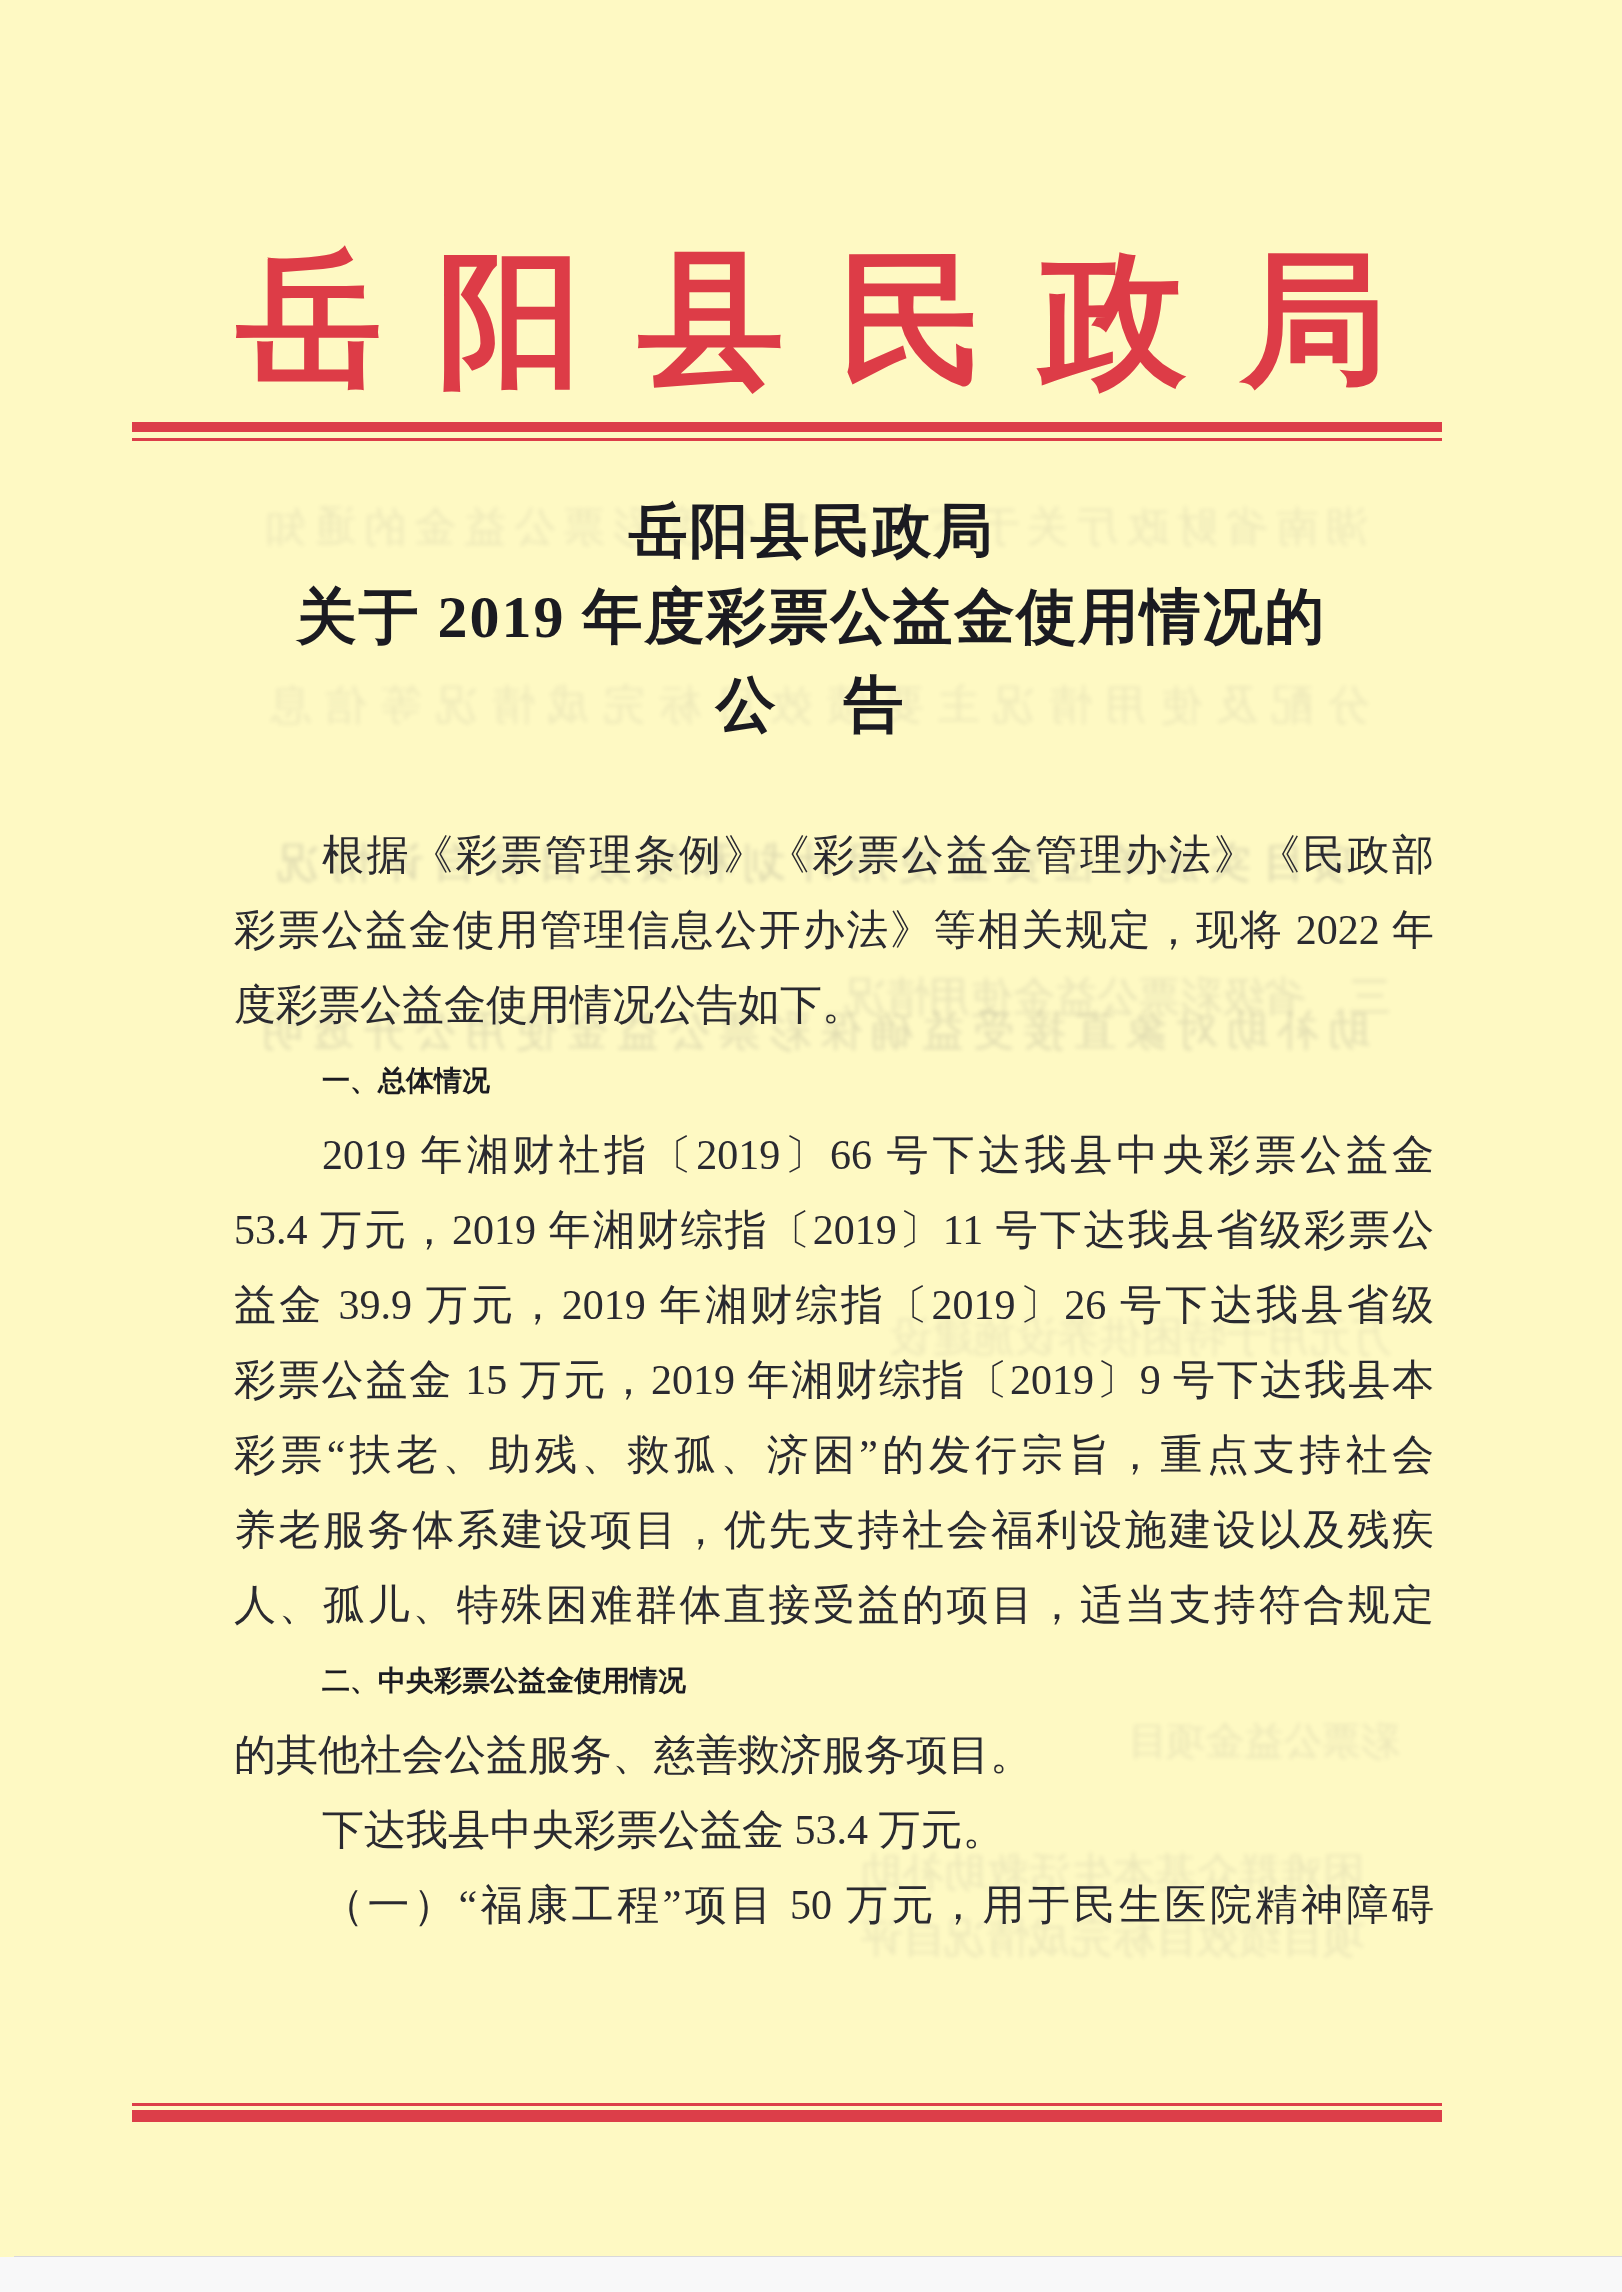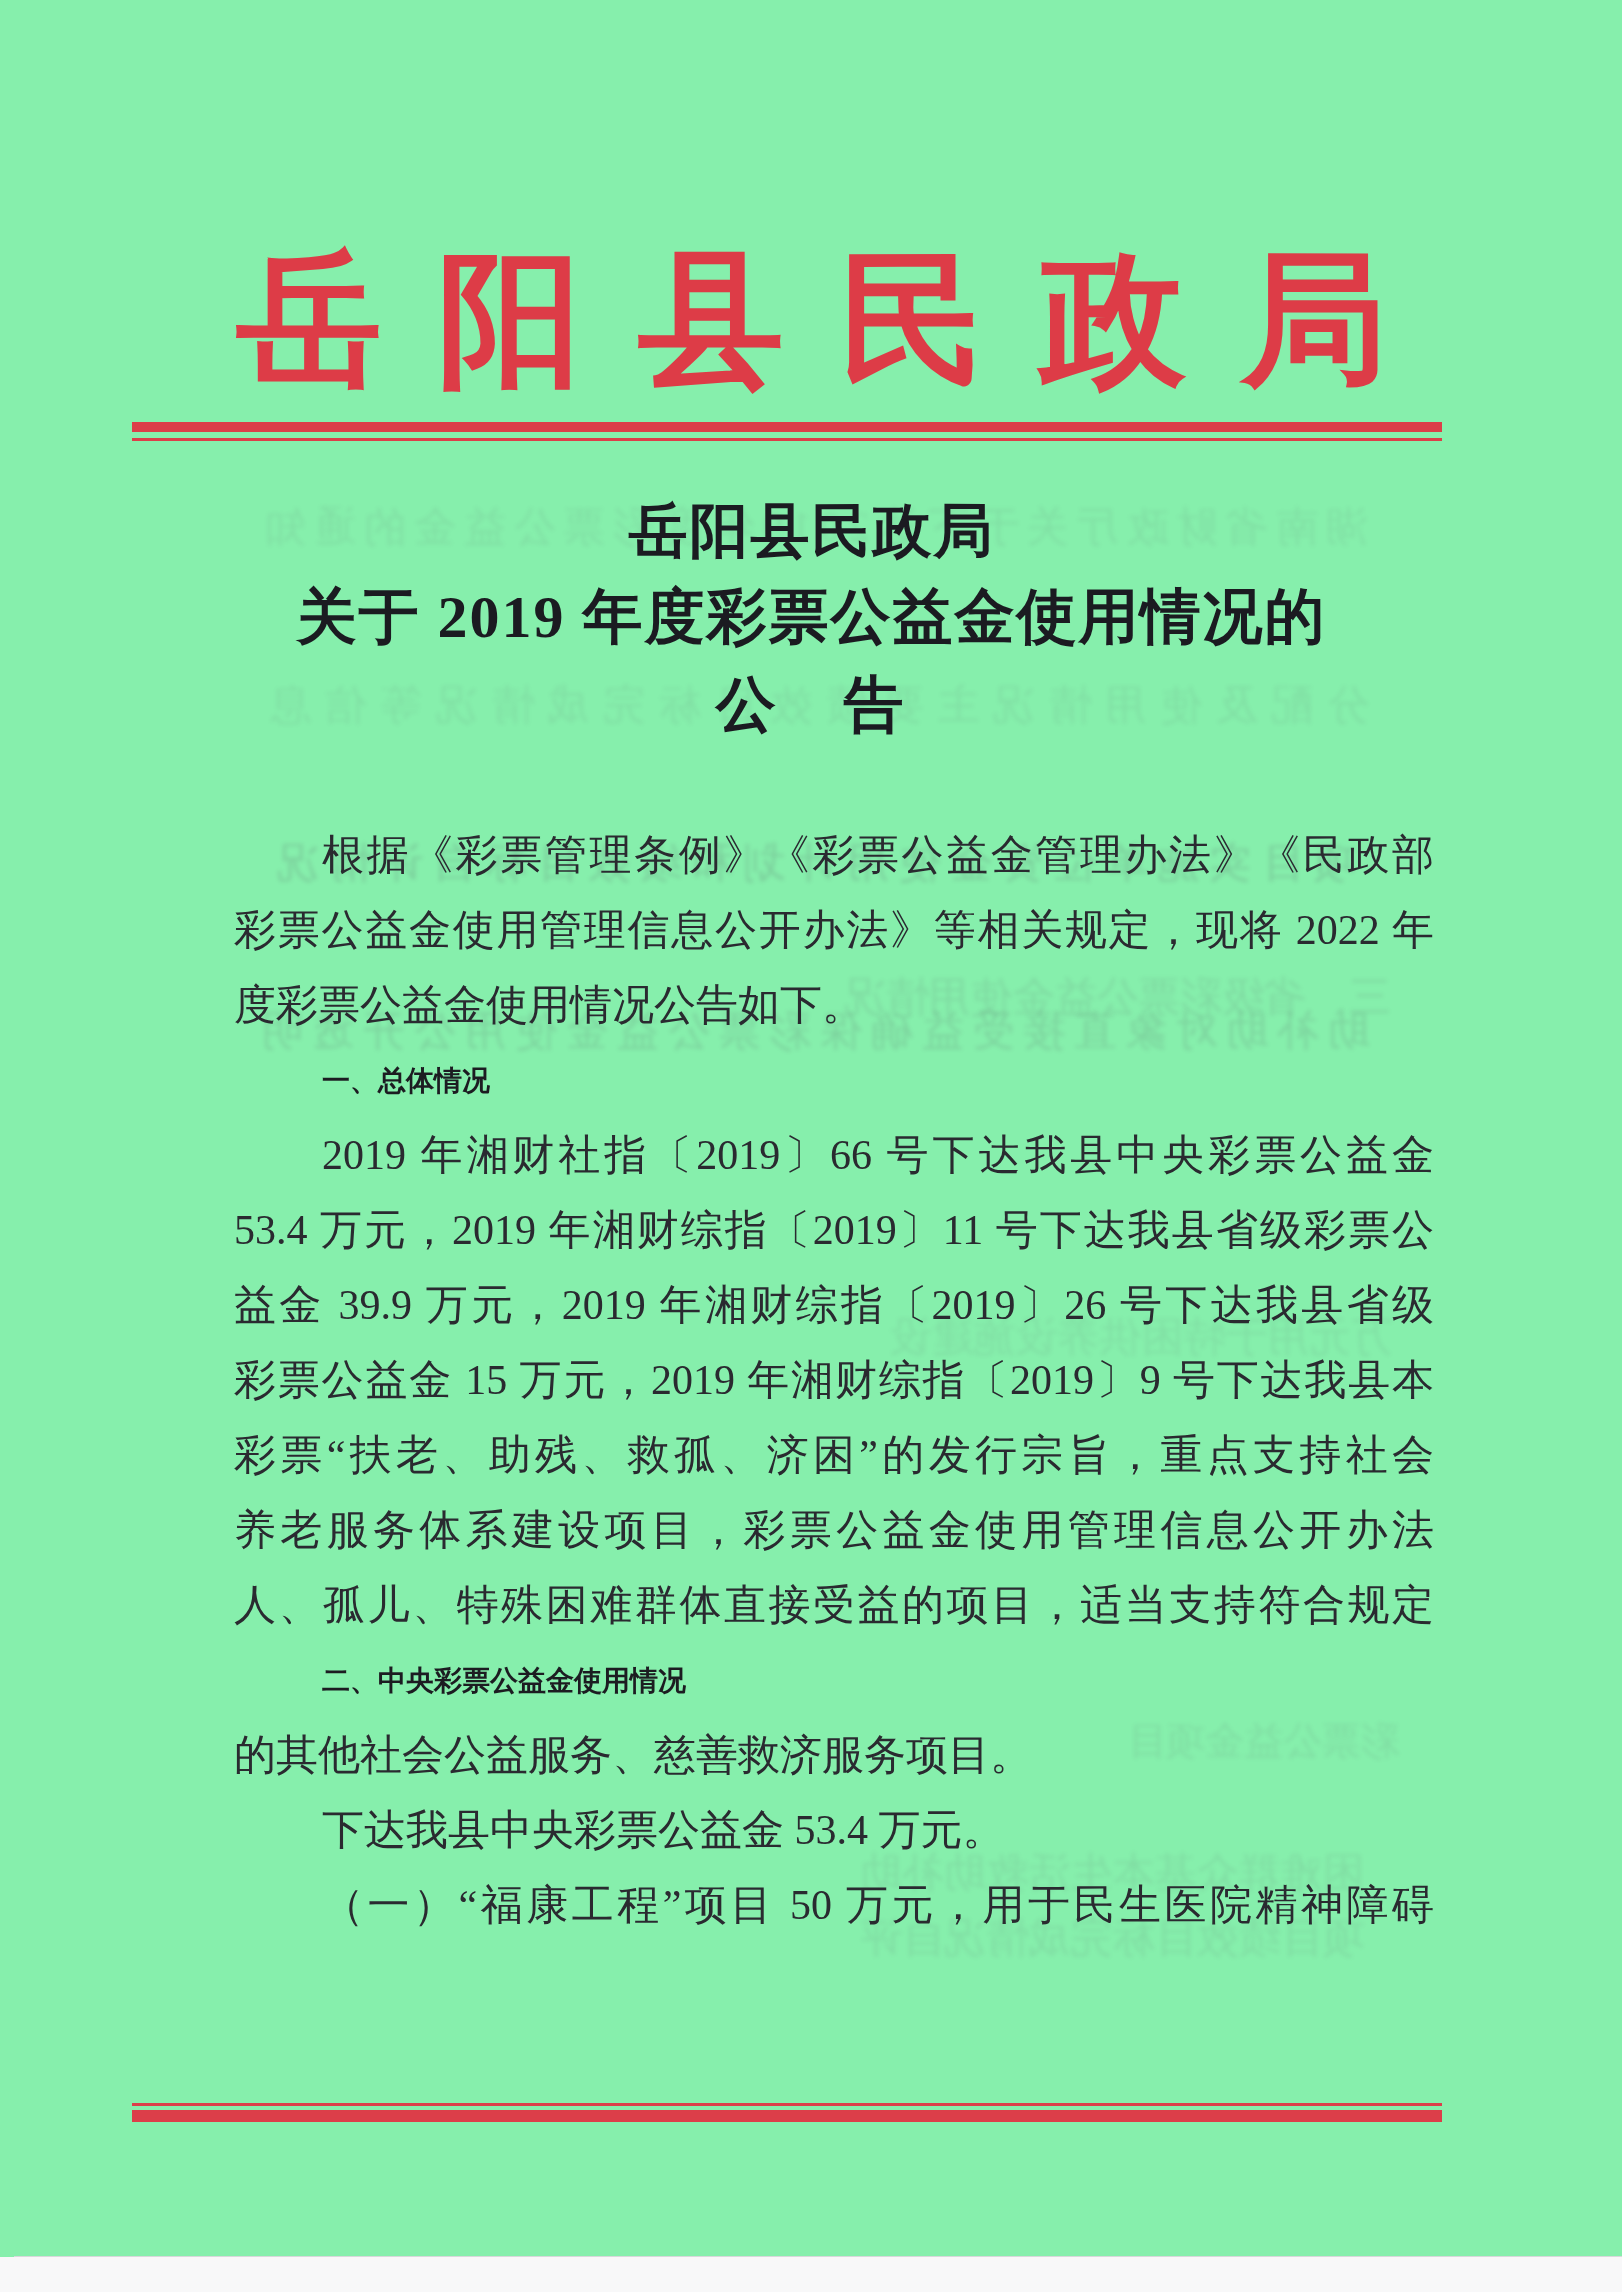--- a/index.html
+++ b/index.html
@@ -1,18 +1,18 @@
 <!DOCTYPE html>
 <html><head>
 <meta charset="utf-8">
 <style>
   html,body{margin:0;padding:0;background:#ffffff;}
   .page{
     position:relative;width:1623px;height:2293px;overflow:hidden;
-    background:#86efac;color:#26262c;
+    background:#fef9c3;color:#26262c;
     font-family:"Liberation Serif","DejaVu Serif",serif;
   }
 
   
   .bleed{position:absolute;inset:0;pointer-events:none;}
   .g{
     position:absolute;transform:scaleX(-1);filter:blur(2px);
     color:#50505a;font-size:42px;white-space:nowrap;overflow:hidden;
     text-align:center;
   }
@@ -96,21 +96,21 @@
   <div class="body-text">
     <div class="ln j ind">根据《彩票管理条例》《彩票公益金管理办法》《民政部</div>
     <div class="ln j">彩票公益金使用管理信息公开办法》等相关规定，现将 2022 年</div>
     <div class="ln">度彩票公益金使用情况公告如下。</div>
     <div class="ln h ind">一、总体情况</div>
     <div class="ln j ind">2019 年湘财社指〔2019〕66 号下达我县中央彩票公益金</div>
     <div class="ln j">53.4 万元，2019 年湘财综指〔2019〕11 号下达我县省级彩票公</div>
     <div class="ln j">益金 39.9 万元，2019 年湘财综指〔2019〕26 号下达我县省级</div>
     <div class="ln j">彩票公益金 15 万元，2019 年湘财综指〔2019〕9 号下达我县本</div>
     <div class="ln j">彩票“扶老、助残、救孤、济困”的发行宗旨，重点支持社会</div>
-    <div class="ln j">养老服务体系建设项目，彩票公益金使用管理信息公开办法</div>
+    <div class="ln j">养老服务体系建设项目，优先支持社会福利设施建设以及残疾</div>
     <div class="ln j">人、孤儿、特殊困难群体直接受益的项目，适当支持符合规定</div>
     <div class="ln h ind">二、中央彩票公益金使用情况</div>
     <div class="ln">的其他社会公益服务、慈善救济服务项目。</div>
     <div class="ln ind">下达我县中央彩票公益金 53.4 万元。</div>
     <div class="ln j ind">（一）“福康工程”项目 50 万元，用于民生医院精神障碍</div>
   </div>
 
   <div class="rule rule-f-thin"></div>
   <div class="rule rule-f-thick"></div>
 

